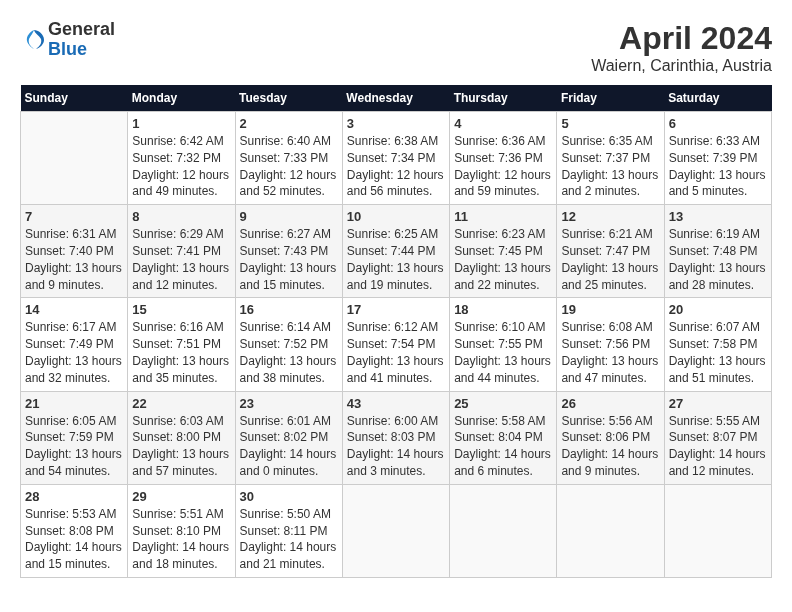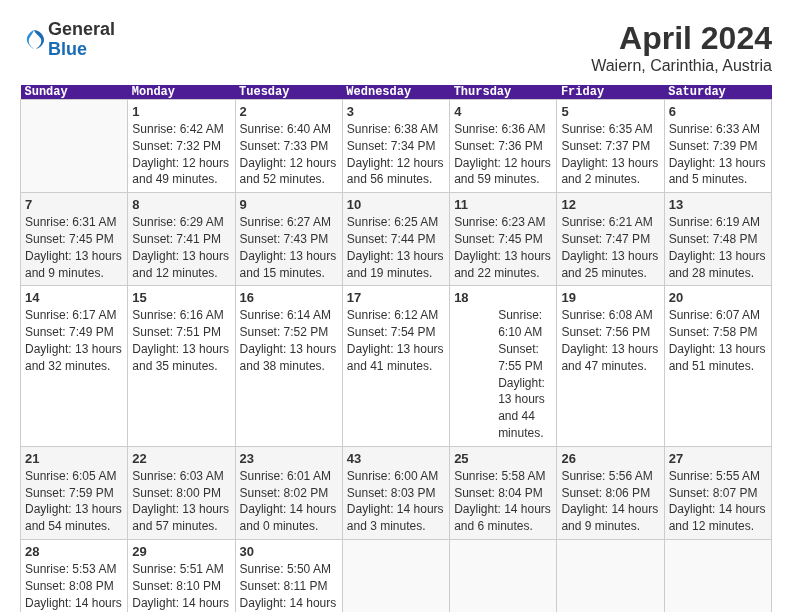--- a/index.html
+++ b/index.html
@@ -47,27 +47,26 @@
     .subtitle {
       font-size: 16px;
       color: #333;
     }
     table {
       width: 100%;
       border-collapse: collapse;
       font-size: 11px;
     }
     thead tr th {
-      background-color: #4c1d95;
+      background-color: #0f172a;
       color: #fff;
-      padding: 0 4px;
+      padding: 6px 4px;
       text-align: left;
       font-size: 12px;
       font-weight: bold;
-      font-family: Liberation Mono, monospace;
     }
     tbody tr td {
       border: 1px solid #ccc;
       padding: 4px;
       vertical-align: top;
       width: 14.28%;
       min-height: 80px;
     }
     tbody tr td .day-number {
       font-size: 13px;
@@ -171,21 +170,21 @@
           <div class="day-info" style="white-space: pre-line;">Sunrise: 6:33 AM
 Sunset: 7:39 PM
 Daylight: 13 hours
 and 5 minutes.</div>
         </td>
       </tr>
       <tr>
         <td>
           <span class="day-number">7</span>
           <div class="day-info" style="white-space: pre-line;">Sunrise: 6:31 AM
-Sunset: 7:45 PM
+Sunset: 7:40 PM
 Daylight: 13 hours
 and 9 minutes.</div>
         </td>
         <td>
           <span class="day-number">8</span>
           <div class="day-info" style="white-space: pre-line;">Sunrise: 6:29 AM
 Sunset: 7:41 PM
 Daylight: 13 hours
 and 12 minutes.</div>
         </td>
@@ -249,21 +248,21 @@
         </td>
         <td>
           <span class="day-number">17</span>
           <div class="day-info" style="white-space: pre-line;">Sunrise: 6:12 AM
 Sunset: 7:54 PM
 Daylight: 13 hours
 and 41 minutes.</div>
         </td>
         <td>
           <span class="day-number">18</span>
-          <div class="day-info" style="white-space: pre-line; margin-left: 44px;">Sunrise: 6:10 AM
+          <div class="day-info" style="white-space: pre-line;">Sunrise: 6:10 AM
 Sunset: 7:55 PM
 Daylight: 13 hours
 and 44 minutes.</div>
         </td>
         <td>
           <span class="day-number">19</span>
           <div class="day-info" style="white-space: pre-line;">Sunrise: 6:08 AM
 Sunset: 7:56 PM
 Daylight: 13 hours
 and 47 minutes.</div>

